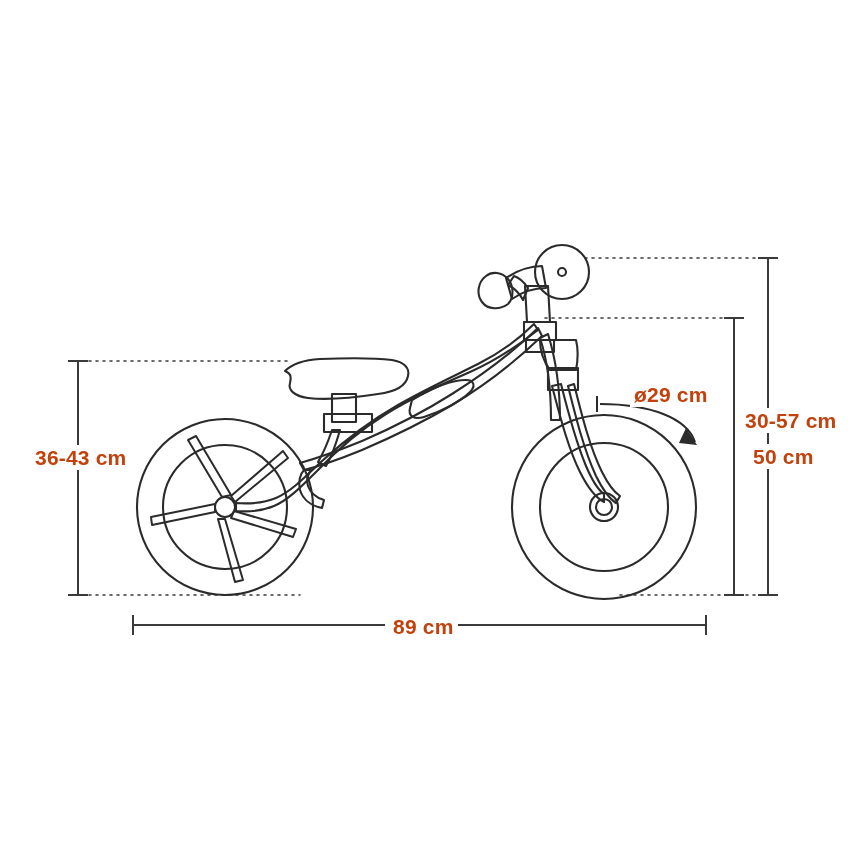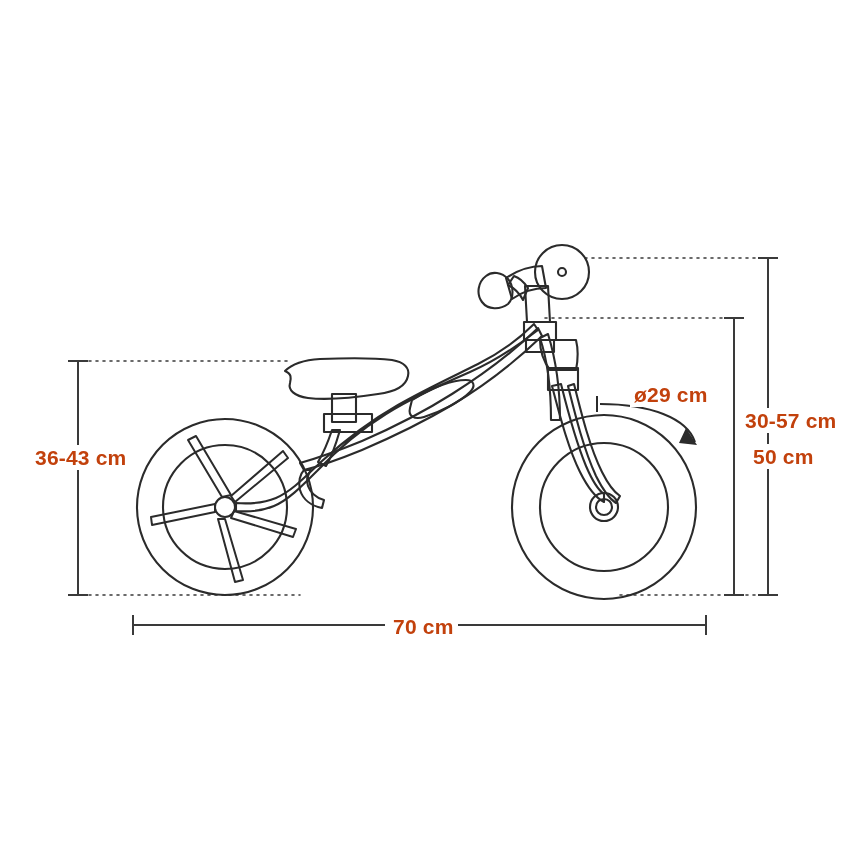--- a/index.html
+++ b/index.html
@@ -208,21 +208,21 @@
       <path d="M 324,414 L 372,414 L 372,432 L 324,432 Z"></path>
       <path d="M 340,430
                C 336,444 332,456 326,466
                L 318,462
                C 324,452 328,442 332,430 Z"></path>
     </g>
   </svg>
 
   <div class="dim-label" id="label-height-range">36-43 cm</div>
 
-  <div class="dim-label" id="label-length">70 cm</div>
+  <div class="dim-label" id="label-length">89 cm</div>
 
   <div class="dim-label" id="label-wheel-dia">ø29 cm</div>
 
   <div class="dim-label" id="label-seat-range">30-57 cm</div>
 
   <div class="dim-label" id="label-bar-height">50 cm</div>
 
 </div>
 
 </body></html>

